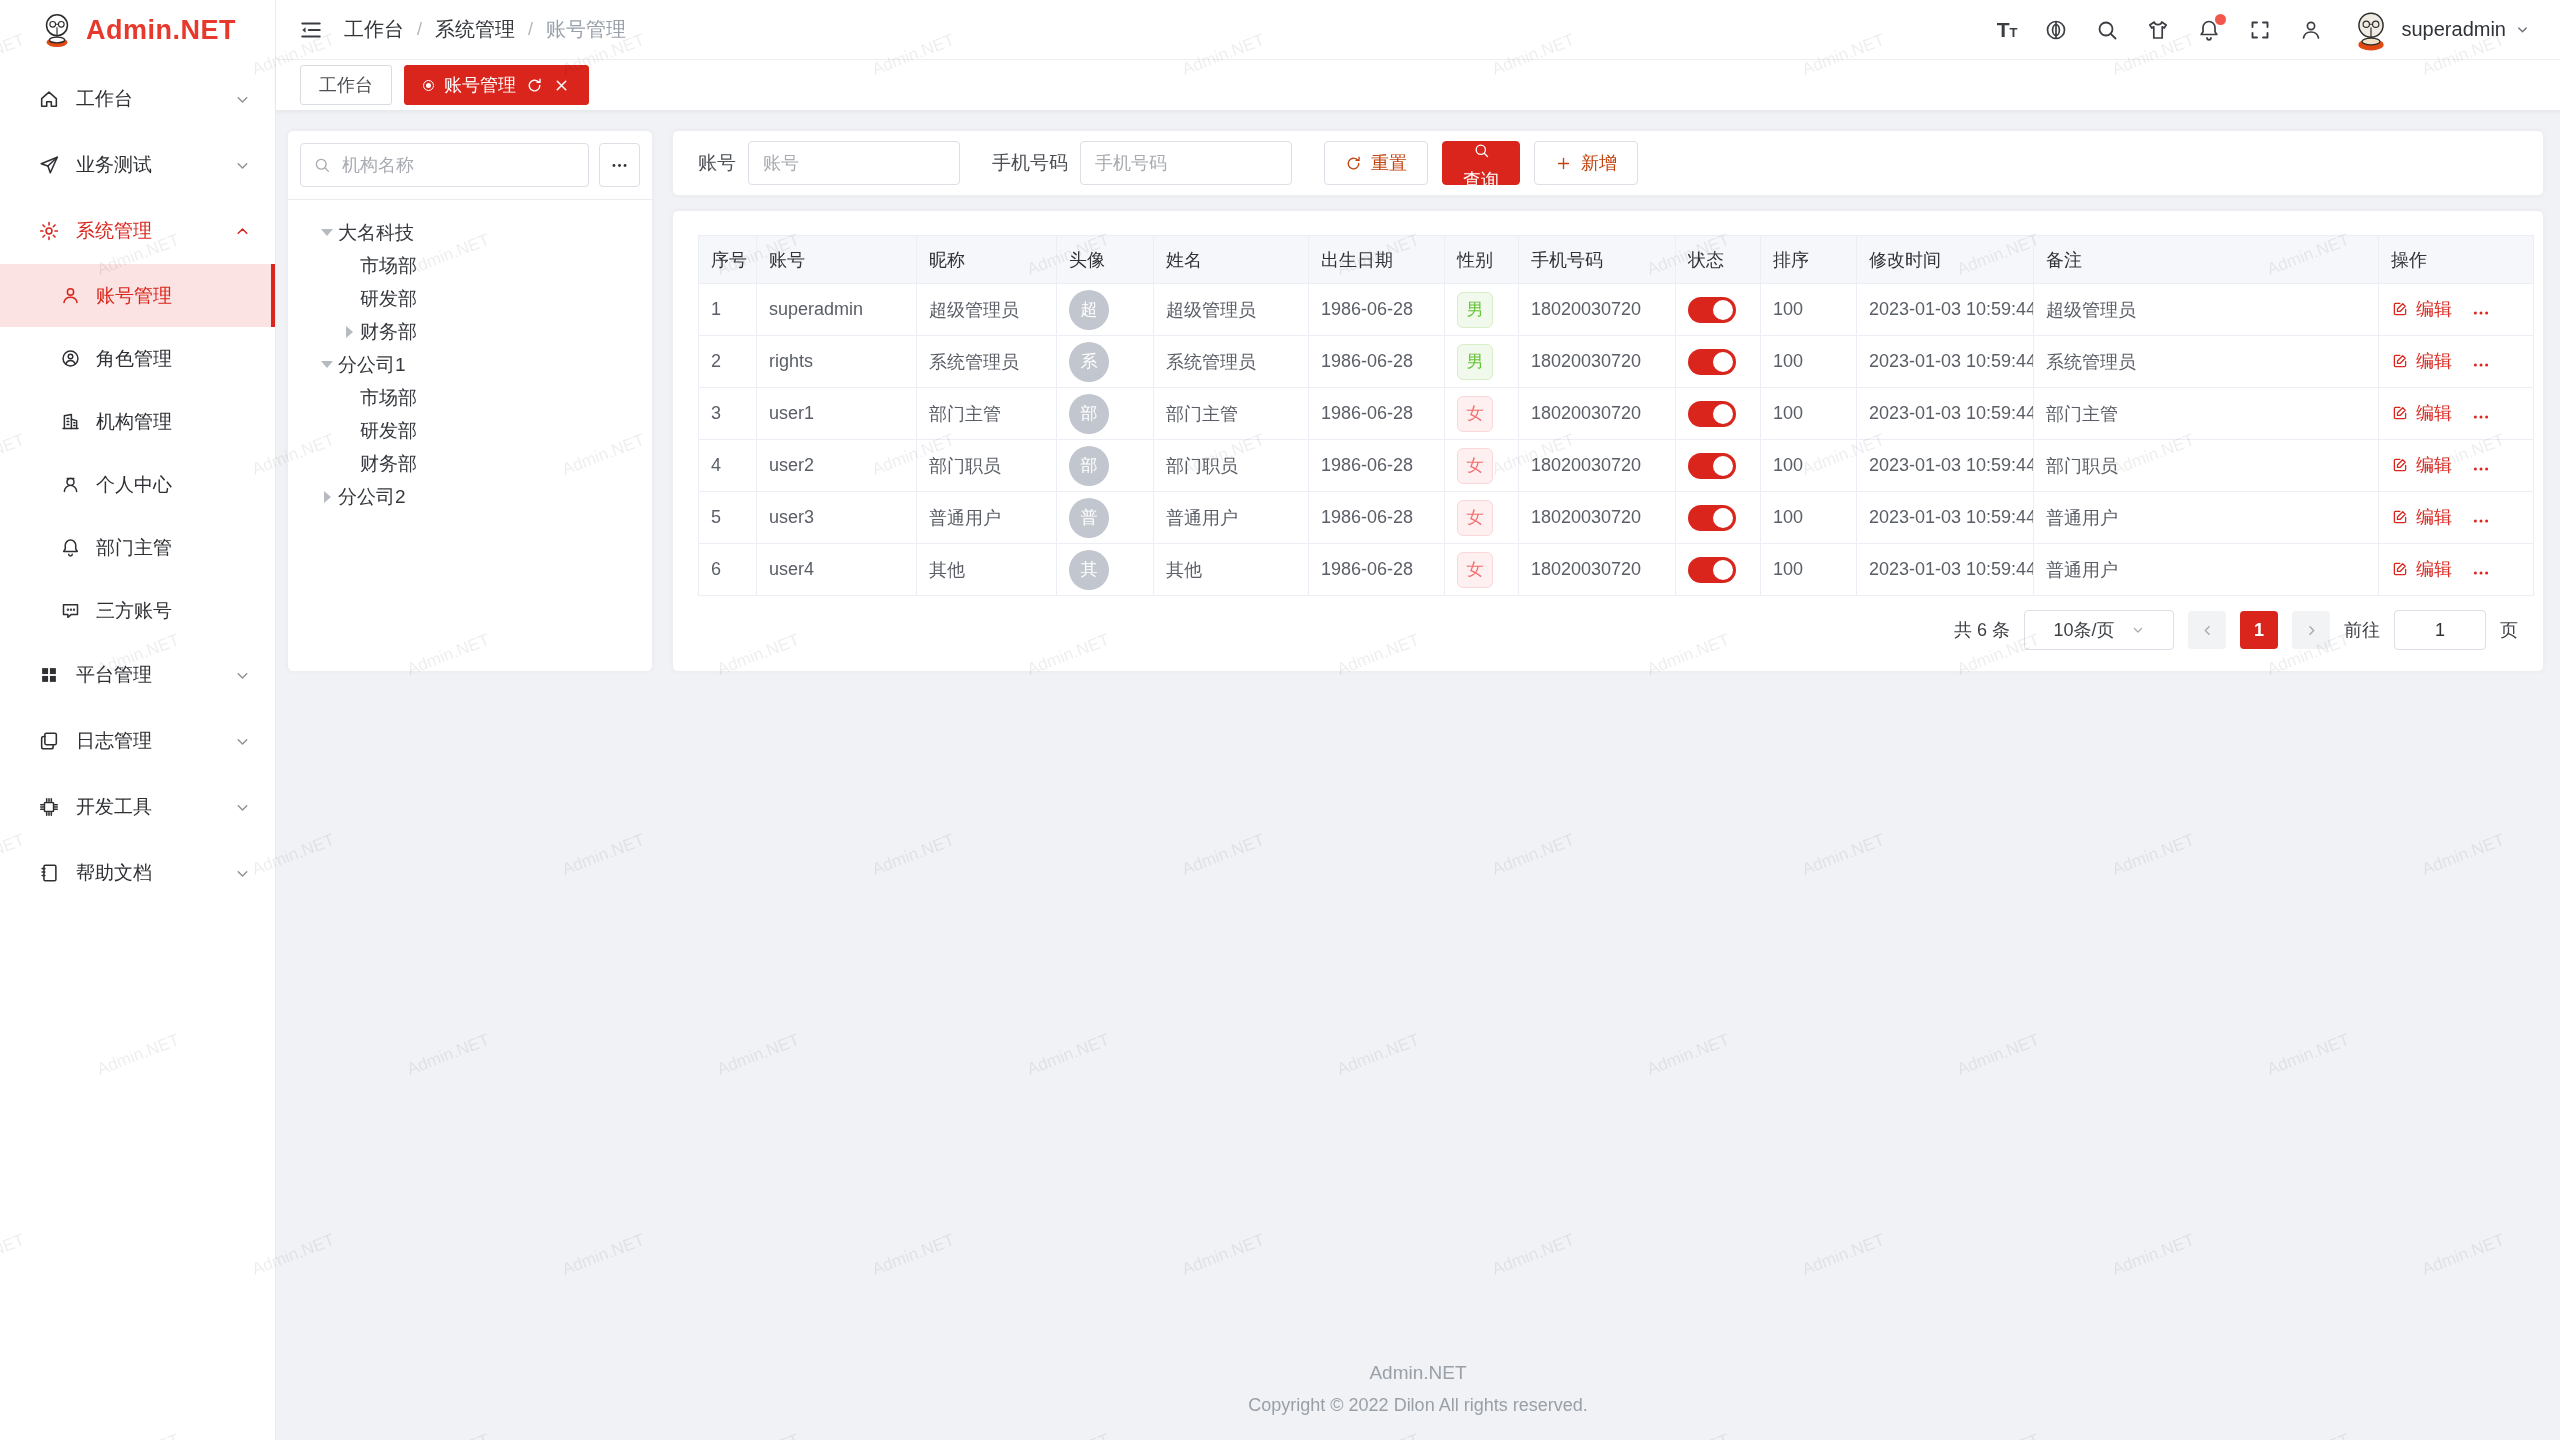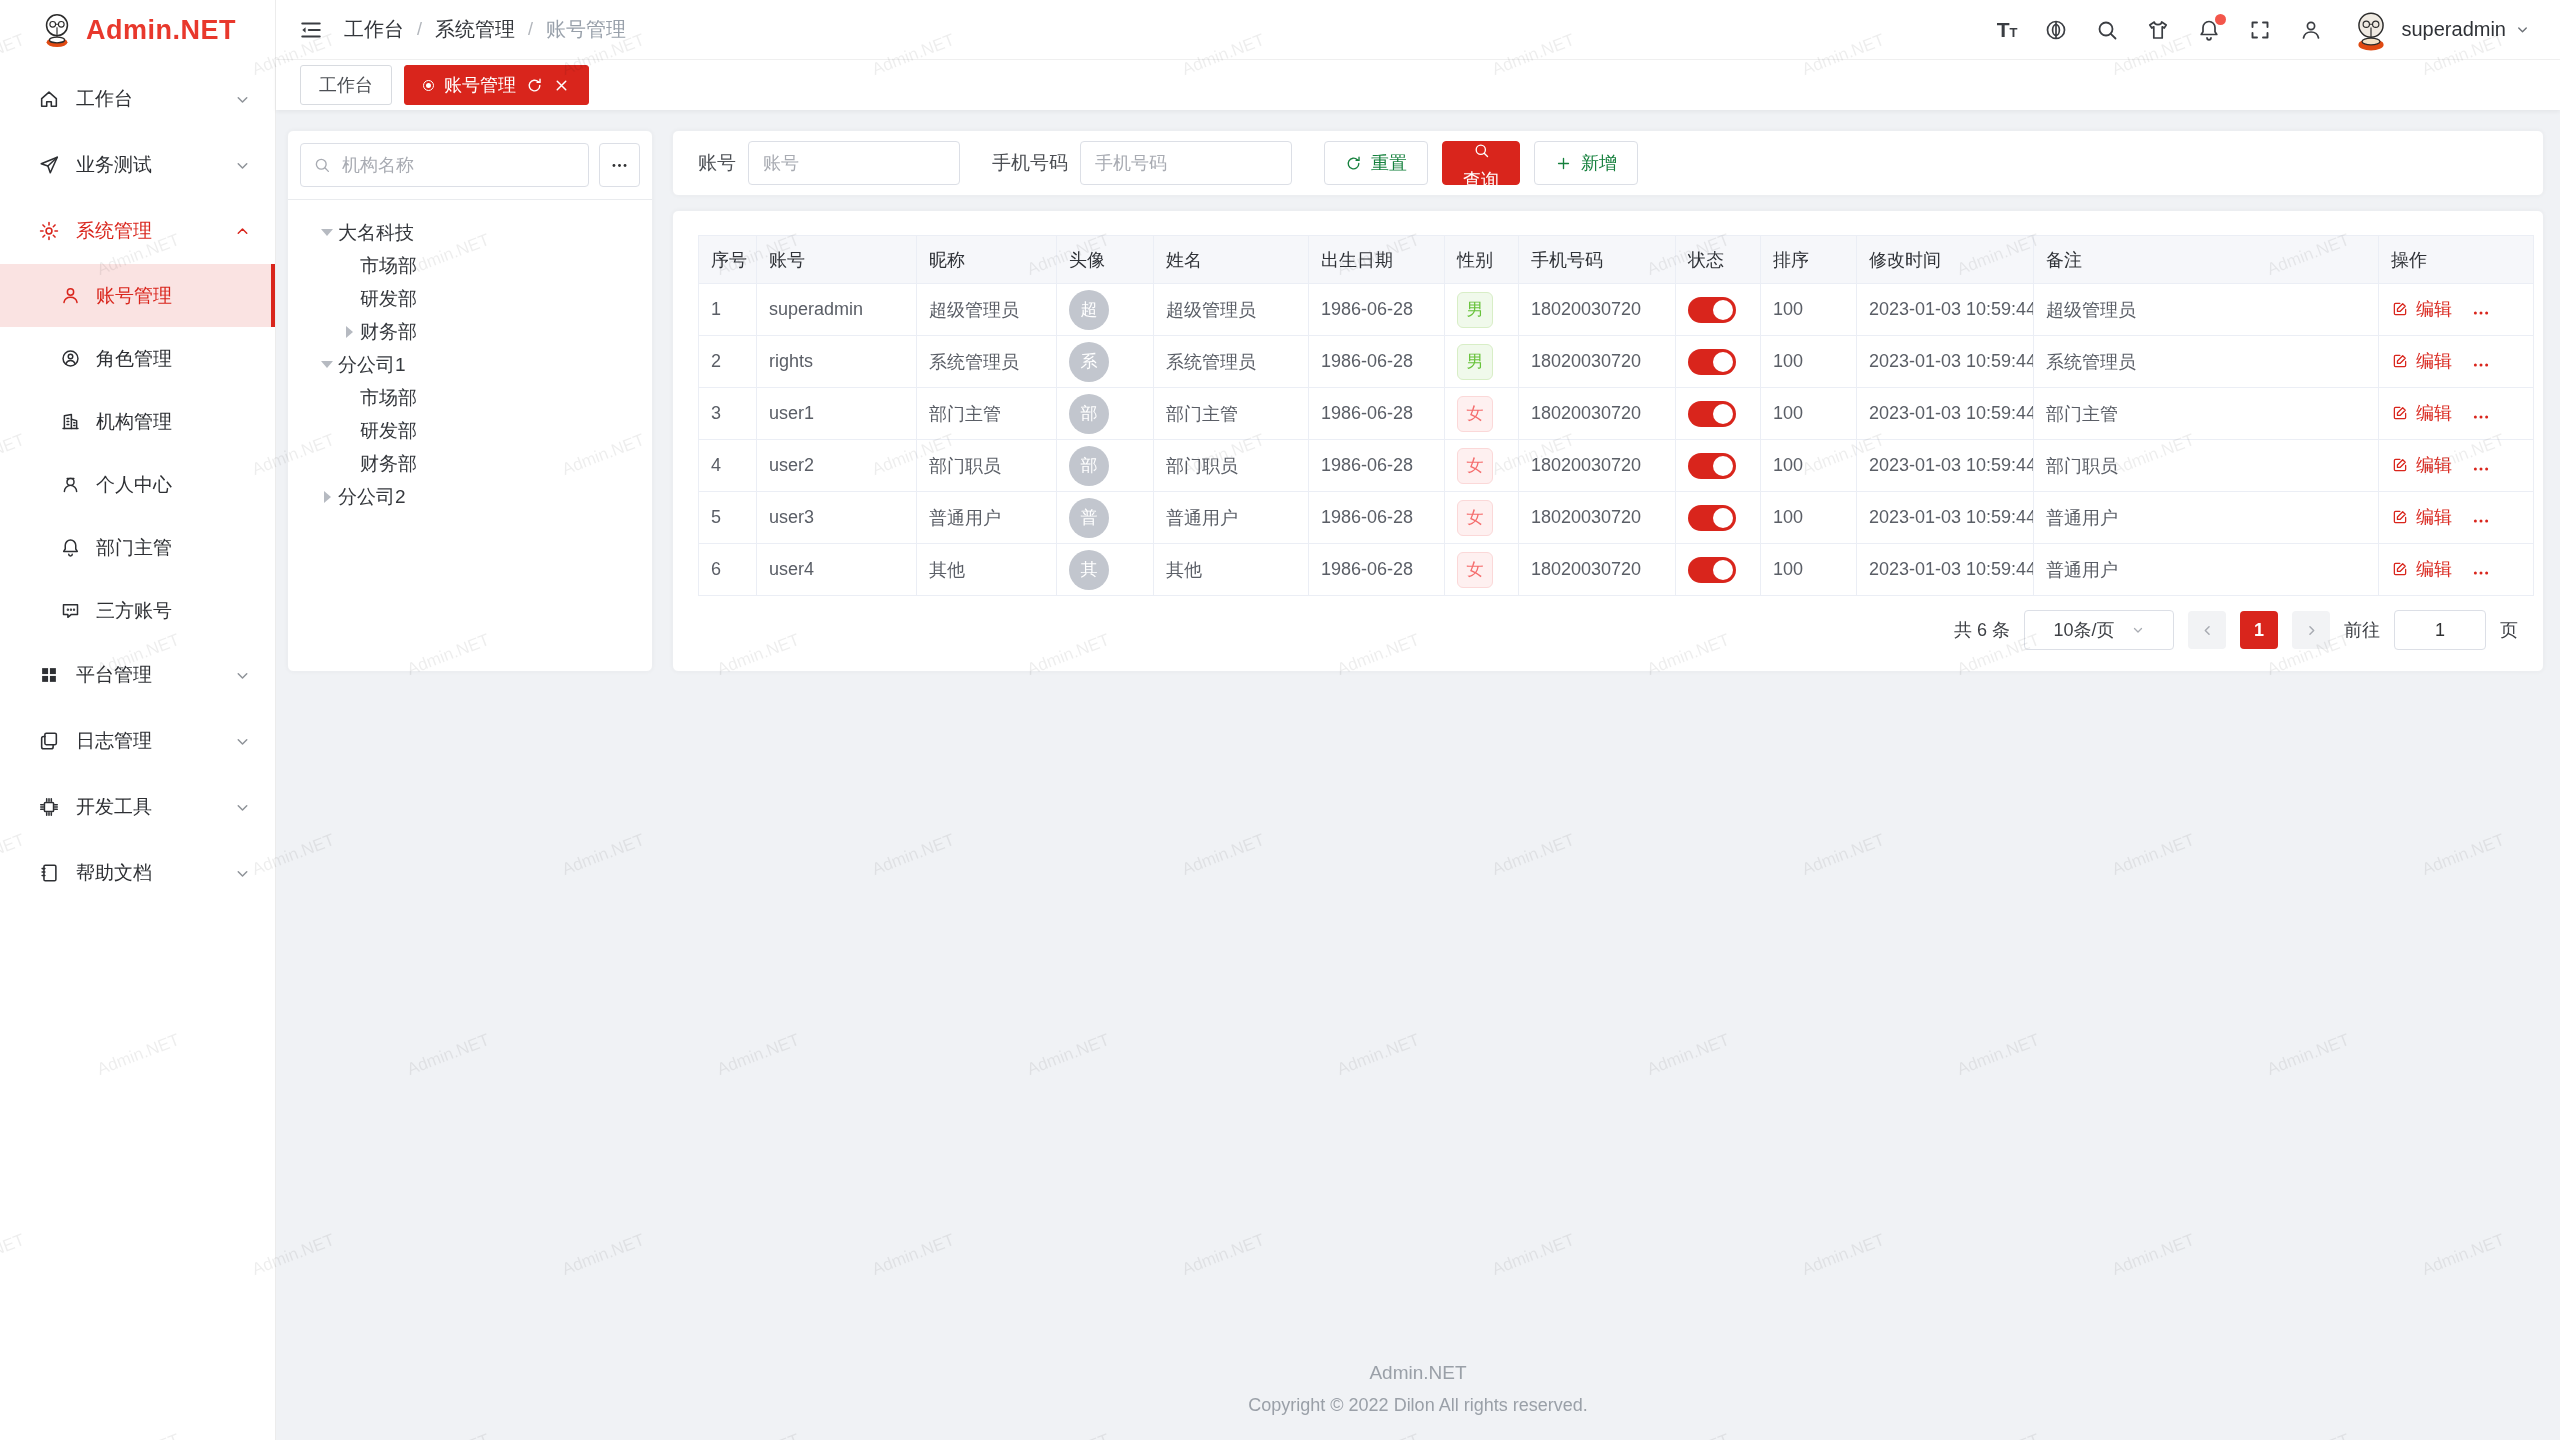--- a/index.html
+++ b/index.html
@@ -78,21 +78,21 @@
   .caret-closed{width:0;height:0;border-top:6px solid transparent;border-bottom:6px solid transparent;border-left:7px solid #b6bac1;}
 
   
   .right-col{flex:1;display:flex;flex-direction:column;gap:14px;min-width:0;}
   .filter-card{height:66px;display:flex;align-items:center;padding:0 25px;font-size:19px;color:#4c4f54;}
   .f-label{margin-right:12px;white-space:nowrap;}
   .f-input{width:212px;height:44px;border:1px solid var(--border);border-radius:4px;padding:0 14px;font-size:18px;
     background:#fff;outline:none;font-family:inherit;color:var(--text);}
   .f-input::placeholder{color:#a8abb2;}
   .ml-lg{margin-left:32px;}
-  .btn{height:44px;padding:0 20px;border-radius:4px;border:1px solid var(--border);background:#fff;color:#15803d;
+  .btn{height:44px;padding:0 20px;border-radius:4px;border:1px solid var(--border);background:#fff;color:#c2410c;
     font-size:18px;display:flex;align-items:center;gap:9px;cursor:pointer;white-space:nowrap;font-family:inherit;}
   .btn.primary{background:var(--primary);border-color:var(--primary);color:#fff;}
   .bicon{width:17px;height:17px;display:inline-flex;}
 
   
   .table-card{height:462px;padding:24px 25px 0;display:flex;flex-direction:column;}
   table{width:100%;border-collapse:collapse;table-layout:fixed;font-size:18px;}
   th,td{border:1px solid var(--tborder);padding:0 12px;white-space:nowrap;overflow:hidden;}
   th{height:48px;background:#f6f7fa;color:#2f3237;font-weight:500;text-align:left;}
   td{height:52px;color:var(--text2);}

